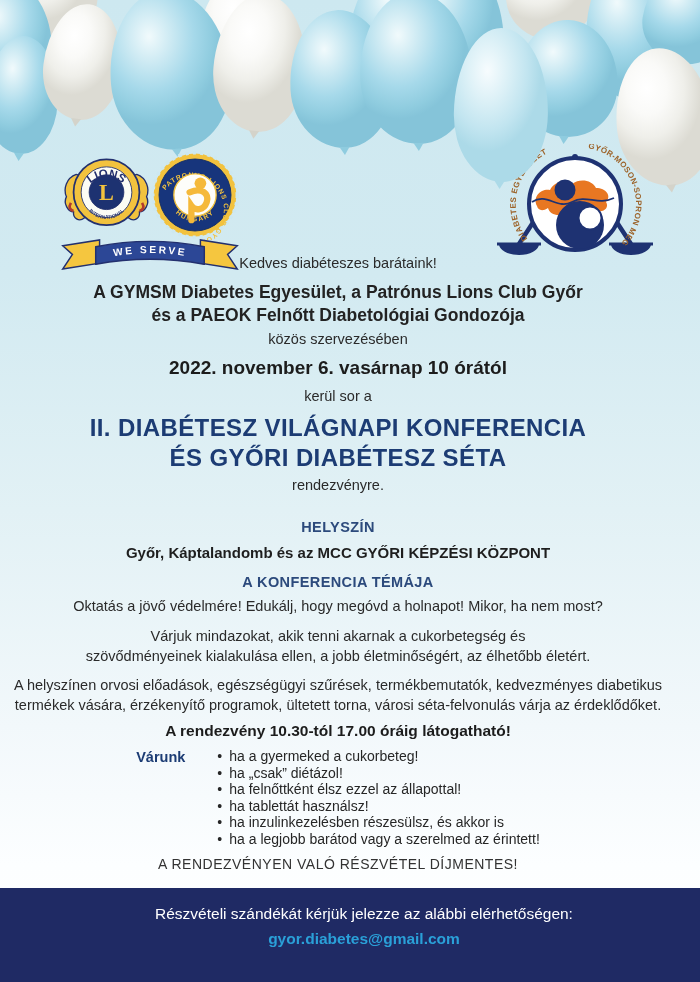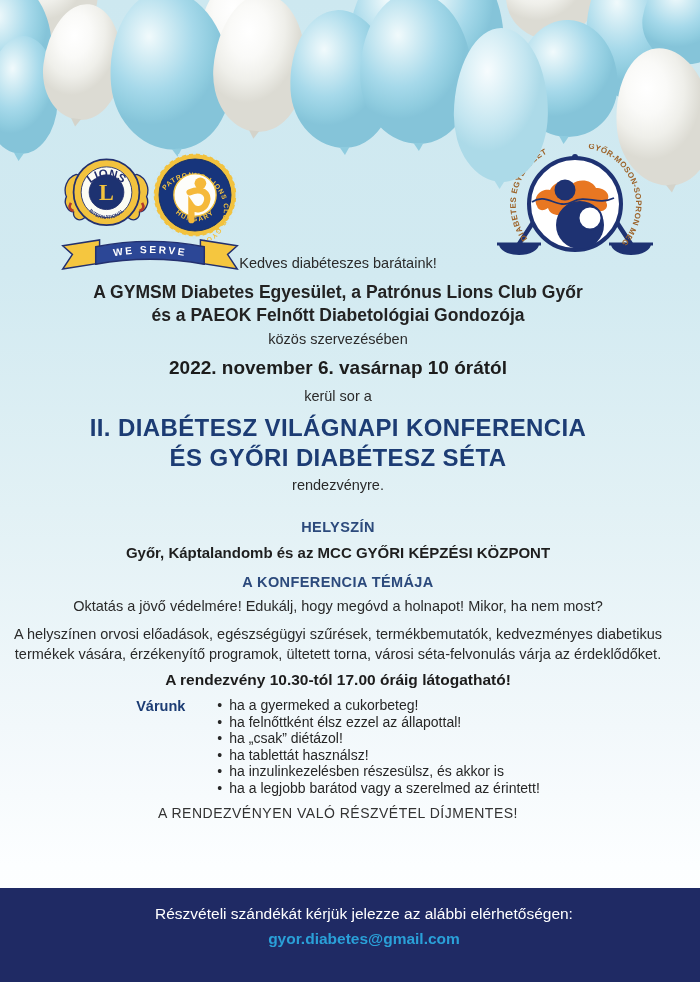--- a/index.html
+++ b/index.html
@@ -187,32 +187,36 @@
       <div class="nowrap">ÉS GYŐRI DIABÉTESZ SÉTA</div>
     </div>
     <div class="suffix nowrap">rendezvényre.</div>
 
     <div class="sec-head nowrap">HELYSZÍN</div>
     <div class="venue-line nowrap">Győr, Káptalandomb és az MCC GYŐRI KÉPZÉSI KÖZPONT</div>
 
     <div class="sec-head2 nowrap">A KONFERENCIA TÉMÁJA</div>
     <div class="topic-line nowrap">Oktatás a jövő védelmére! Edukálj, hogy megóvd a holnapot! Mikor, ha nem most?</div>
 
+    <div class="para">
+      <div class="nowrap">Várjuk mindazokat, akik tenni akarnak a cukorbetegség és</div>
+      <div class="nowrap">szövődményeinek kialakulása ellen, a jobb életminőségért, az élhetőbb életért.</div>
+    </div>
     <div class="para2">
       <div class="nowrap">A helyszínen orvosi előadások, egészségügyi szűrések, termékbemutatók, kedvezményes diabetikus</div>
       <div class="nowrap">termékek vására, érzékenyítő programok, ültetett torna, városi séta-felvonulás várja az érdeklődőket.</div>
     </div>
     <div class="hours nowrap">A rendezvény 10.30-tól 17.00 óráig látogatható!</div>
 
     <div class="varunk-row">
       <span class="varunk-label">Várunk</span>
       <ul>
         <li>ha a gyermeked a cukorbeteg!</li>
+        <li>ha „csak” diétázol!</li>
         <li>ha felnőttként élsz ezzel az állapottal!</li>
-        <li>ha „csak” diétázol!</li>
         <li>ha tablettát használsz!</li>
         <li>ha inzulinkezelésben részesülsz, és akkor is</li>
         <li>ha a legjobb barátod vagy a szerelmed az érintett!</li>
       </ul>
     </div>
 
     <div class="free-line nowrap">A RENDEZVÉNYEN VALÓ RÉSZVÉTEL DÍJMENTES!</div>
   </div>
 
   <div class="footer">

